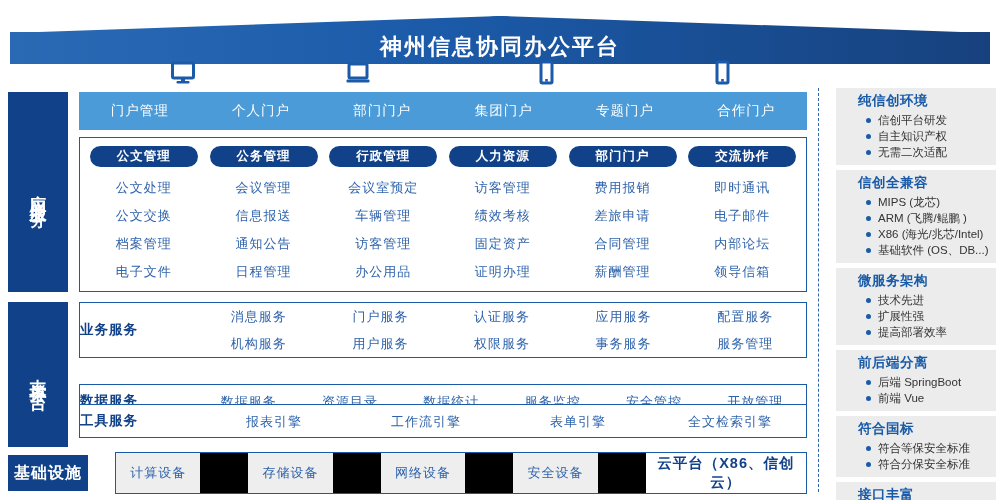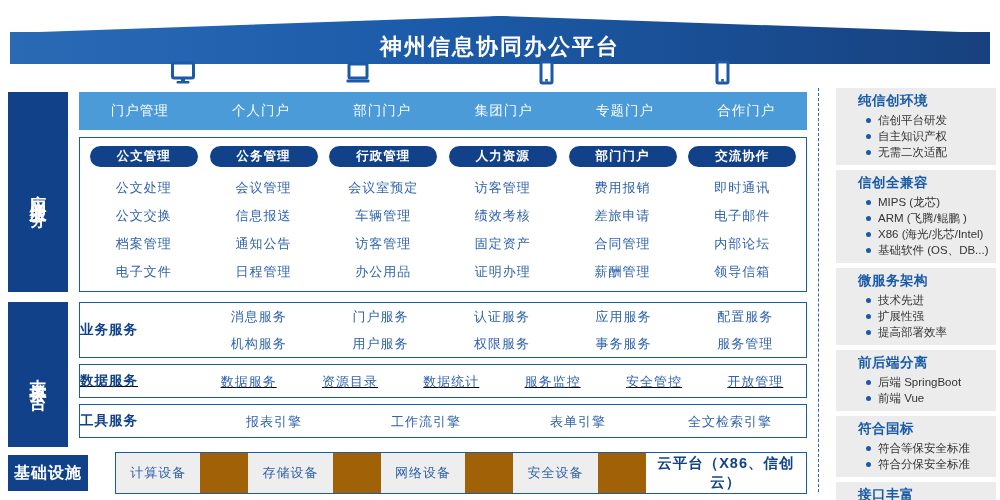--- a/index.html
+++ b/index.html
@@ -71,38 +71,38 @@
     height: 28px; line-height: 28px;
   }
 
   
   .sup-row {
     position: absolute; left: 79px; width: 728px;
     border: 1.5px solid #1a5ba8; background: #ffffff;
     display: flex; align-items: center;
   }
   #sup-biz  { top: 302px; height: 56px; }
-  #sup-data { top: 364px; height: 34px; text-decoration: underline; }
+  #sup-data { top: 384px; height: 34px; text-decoration: underline; }
   #sup-tool { top: 404px; height: 34px; }
 
   .sup-label {
     width: 118px; flex: none;
     font-size: 13.5px; font-weight: bold; color: #114289; letter-spacing: 1px;
   }
   .sup-items { flex: 1; display: flex; flex-wrap: wrap; }
   .sup-cell {
     flex: 0 0 20%; text-align: center;
     font-size: 13px; color: #2f63ab; letter-spacing: 1px;
     line-height: 27px;
   }
 
   
   .infra-box {
     position: absolute; left: 115px; top: 452px; width: 692px; height: 42px;
-    border: 1.5px solid #1a5ba8; background: #a16207;
+    border: 1.5px solid #1a5ba8; background: #000000;
     display: flex; align-items: flex-start; gap: 48px;
   }
   .infra-item {
     flex: 1; text-align: center;
     font-size: 13px; color: #2f63ab; letter-spacing: 1px;
     background: #eeeeee; height: 100%;
     display: flex; align-items: center; justify-content: center;
   }
   .infra-item.accent {
     flex: 1.9; background: #ffffff;

